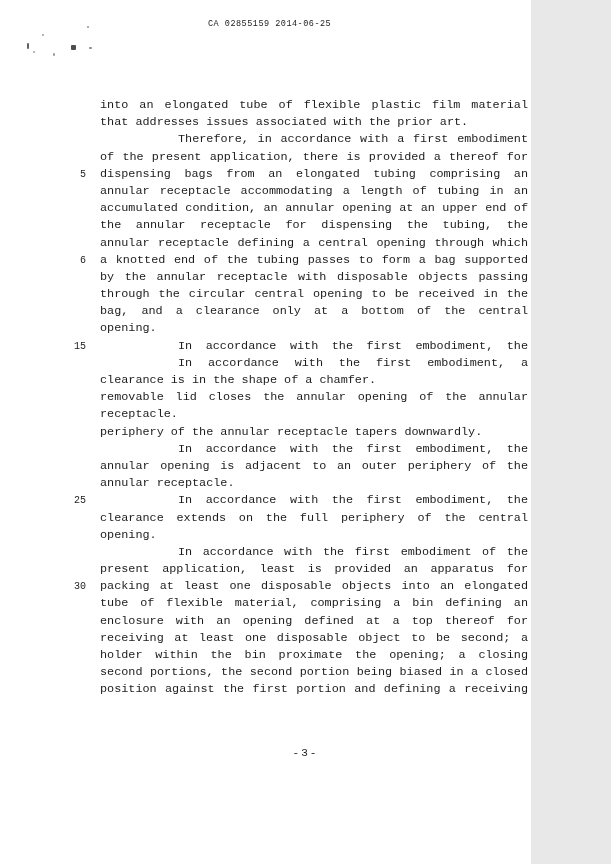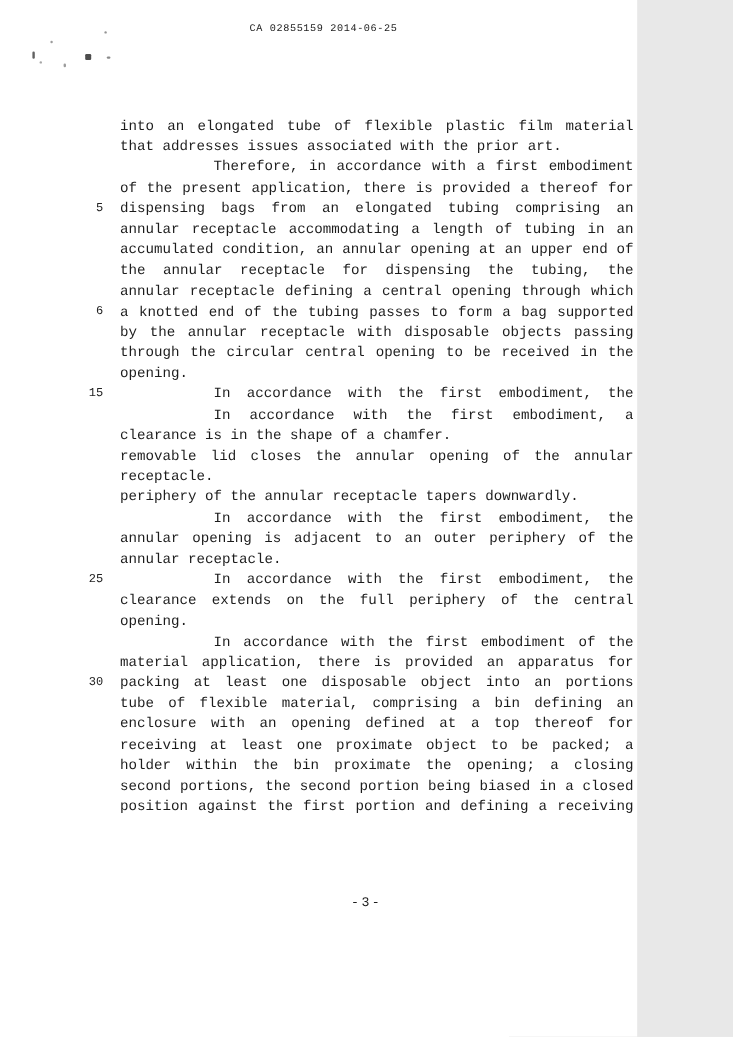--- a/index.html
+++ b/index.html
@@ -133,20 +133,24 @@
       <div class="line">
         <span class="num"></span>
         <span class="txt j">by the annular receptacle with disposable objects passing</span>
       </div>
       <div class="line">
         <span class="num"></span>
         <span class="txt j">through the circular central opening to be received in the</span>
       </div>
       <div class="line">
         <span class="num"></span>
+        <span class="txt j">bag, and a clearance only at a bottom of the central</span>
+      </div>
+      <div class="line">
+        <span class="num"></span>
         <span class="txt">opening.</span>
       </div>
       <div class="line">
         <span class="num">15</span>
         <span class="txt j ind">In accordance with the first embodiment, the</span>
       </div>
       <div class="line">
         <span class="num"></span>
         <span class="txt j ind">In accordance with the first embodiment, a</span>
       </div>
@@ -189,37 +193,37 @@
       <div class="line">
         <span class="num"></span>
         <span class="txt">opening.</span>
       </div>
       <div class="line">
         <span class="num"></span>
         <span class="txt j ind">In accordance with the first embodiment of the</span>
       </div>
       <div class="line">
         <span class="num"></span>
-        <span class="txt j">material application, there is provided an apparatus for</span>
+        <span class="txt j">present application, least is provided an apparatus for</span>
       </div>
       <div class="line">
         <span class="num">30</span>
-        <span class="txt j">packing at least one disposable object into an portions</span>
+        <span class="txt j">packing at least one disposable objects into an elongated</span>
       </div>
       <div class="line">
         <span class="num"></span>
         <span class="txt j">tube of flexible material, comprising a bin defining an</span>
       </div>
       <div class="line">
         <span class="num"></span>
         <span class="txt j">enclosure with an opening defined at a top thereof for</span>
       </div>
       <div class="line">
         <span class="num"></span>
-        <span class="txt j">receiving at least one proximate object to be packed; a</span>
+        <span class="txt j">receiving at least one disposable object to be second; a</span>
       </div>
       <div class="line">
         <span class="num"></span>
         <span class="txt j">holder within the bin proximate the opening; a closing</span>
       </div>
       <div class="line">
         <span class="num"></span>
         <span class="txt j">second portions, the second portion being biased in a closed</span>
       </div>
       <div class="line">

